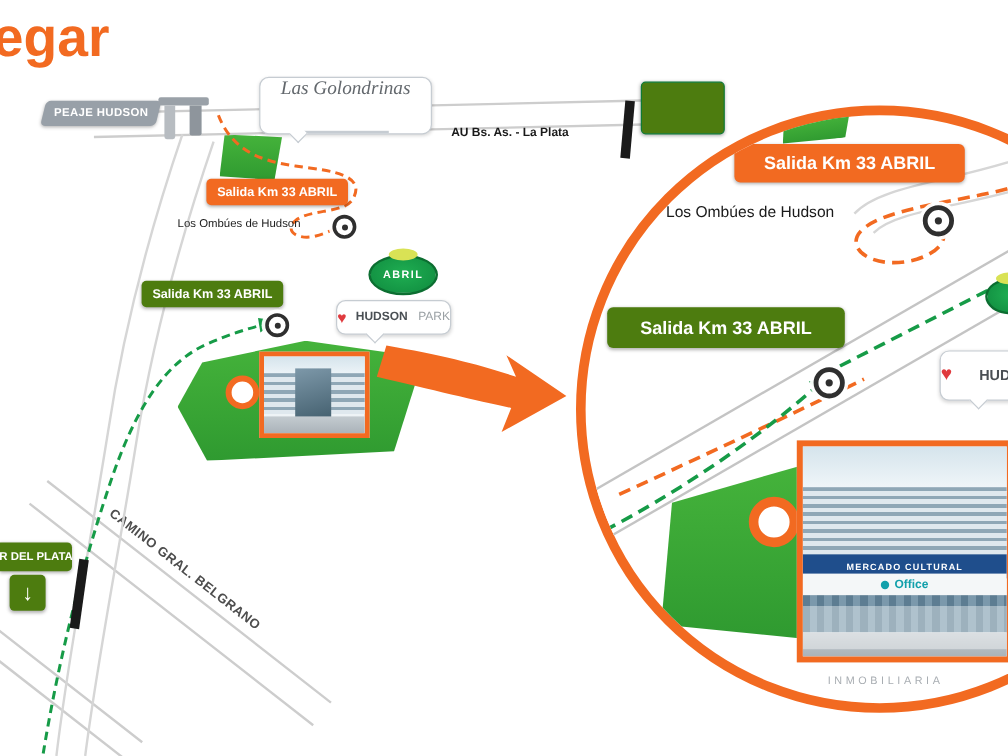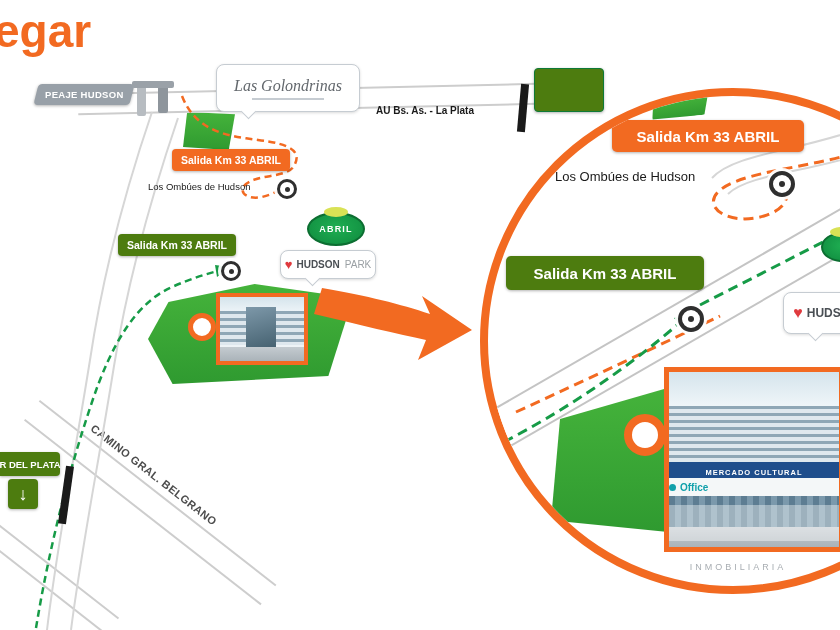--- a/index.html
+++ b/index.html
@@ -24,21 +24,21 @@
   .parcel{position:absolute;background:linear-gradient(#45b33b,#2f9a30);z-index:1;}
 
   
   .sign{position:absolute;display:flex;align-items:center;justify-content:center;color:#fff;
         font-weight:bold;border-radius:4px;box-shadow:0 1px 3px rgba(0,0,0,.3);z-index:4;white-space:nowrap;}
   .sign-orange{background:#F26A21;}
   .sign-green{background:#4d7c0f;gap:44px;}
 
   
   .bubble{position:absolute;background:#fff;border:1.5px solid #c6ccd2;border-radius:8px;
-          display:flex;align-items:center;justify-content:center;box-shadow:0 1px 3px rgba(0,0,0,.15);z-index:4;}
+          display:flex;align-items:center;justify-content:space-between;box-shadow:0 1px 3px rgba(0,0,0,.15);z-index:4;}
   .bubble::after{content:"";position:absolute;bottom:-6px;left:26px;width:10px;height:10px;background:#fff;
           border-right:1.5px solid #c6ccd2;border-bottom:1.5px solid #c6ccd2;transform:rotate(45deg);}
 
   
   .bullseye{position:absolute;width:14px;height:14px;border:3px solid #2f2f2f;border-radius:50%;
             background:#fff;box-shadow:0 0 0 3px rgba(255,255,255,.95);z-index:5;}
   .bullseye::after{content:"";position:absolute;left:50%;top:50%;width:5px;height:5px;margin:-2.5px 0 0 -2.5px;
             background:#2f2f2f;border-radius:50%;}
   .bullseye-big{width:18px;height:18px;border-width:4px;}
   .bullseye-big::after{width:6px;height:6px;margin:-3px 0 0 -3px;}
@@ -192,21 +192,21 @@
     <div class="abril" style="left:333px;top:136px;width:38px;height:26px;font-size:0;"></div>
 
     <div class="donut" style="left:136px;top:318px;width:26px;height:26px;border-width:8px;"></div>
 
     <div class="photo" style="left:176px;top:271px;width:170px;height:175px;border-width:5px;">
       <div class="sky" style="height:38px;"></div>
       <div class="facade" style="top:34px;height:56px;"></div>
       <div style="position:absolute;left:0;right:0;top:90px;height:20px;background:#1f4e8c;display:flex;align-items:center;justify-content:center;">
         <span style="color:#fff;font-size:7.5px;font-weight:bold;letter-spacing:1px;">MERCADO CULTURAL</span>
       </div>
-      <div style="position:absolute;left:0;right:0;top:106px;height:18px;background:#f4f7f8;border-bottom:1px solid #d7dde1;display:flex;align-items:center;justify-content:flex-start;">
+      <div style="position:absolute;left:0;right:0;top:106px;height:18px;background:#f4f7f8;border-bottom:1px solid #d7dde1;display:flex;align-items:center;justify-content:center;">
         <span style="display:inline-block;width:7px;height:7px;border-radius:50%;background:#12a0ab;margin-right:4px;"></span>
         <span style="color:#12a0ab;font-size:10px;font-weight:bold;">Office</span>
       </div>
       <div style="position:absolute;left:0;right:0;top:124px;height:31px;background:repeating-linear-gradient(90deg,#5d7d92 0 6px,#7b99ac 6px 12px);"></div>
       <div class="ground" style="height:20px;"></div>
       <div style="position:absolute;left:0;right:0;bottom:6px;height:36px;background:rgba(255,255,255,.4);"></div>
     </div>
 
     <div class="watermark" style="left:150px;top:466px;width:200px;">INMOBILIARIA</div>
   </div>

